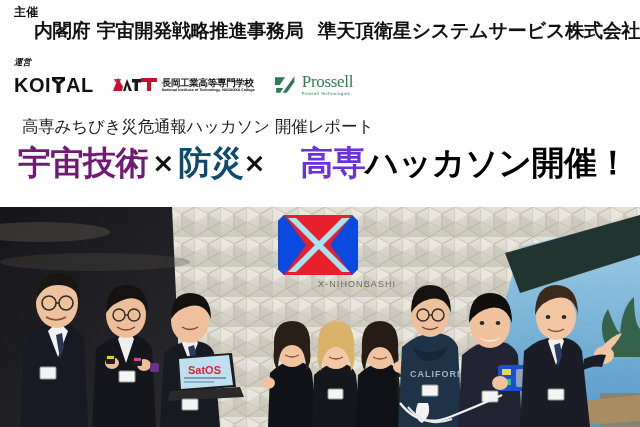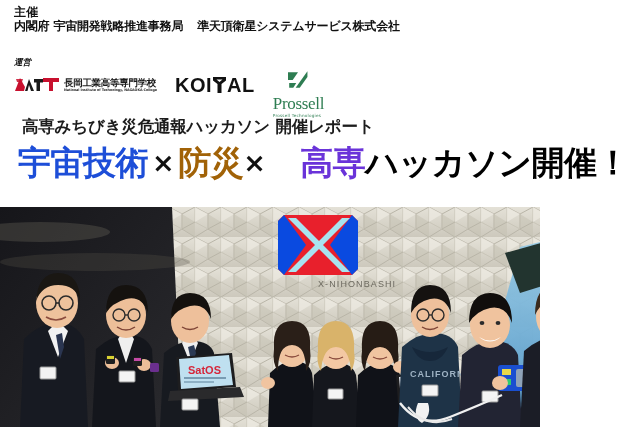--- a/index.html
+++ b/index.html
@@ -6,21 +6,21 @@
   body{
     width:640px;height:427px;overflow:hidden;background:#ffffff;
     font-family:"DejaVu Sans","Liberation Sans",sans-serif;
     -webkit-font-smoothing:antialiased;
   }
   .banner{position:relative;width:640px;height:427px;background:#fff;}
 
   
   .hdr{position:absolute;left:14px;top:6px;width:616px;}
   .lbl{font-size:12px;font-weight:bold;color:#141414;line-height:1.1;letter-spacing:.3px;}
-  .orgline{font-size:12px;font-weight:bold;color:#111;line-height:1.15;margin-top:1px;white-space:nowrap;letter-spacing:-0.2px;}
+  .orgline{font-size:19px;font-weight:bold;color:#111;line-height:1.15;margin-top:1px;white-space:nowrap;letter-spacing:-0.2px;margin-left:20px;}
   .orgline .gap{display:inline-block;width:14px;}
 
   
   .lbl2{position:absolute;left:14px;top:57px;font-size:8.5px;font-weight:bold;color:#141414;font-style:italic;}
   .logos{position:absolute;left:14px;top:70px;height:30px;display:flex;align-items:center;gap:18px;}
 
   .logo{display:flex;align-items:center;height:30px;}
 
   
   .nit{display:flex;align-items:center;gap:4px;}
@@ -29,96 +29,96 @@
   .nit-txt{display:flex;flex-direction:column;justify-content:center;}
   .nit-jp{font-size:9.5px;font-weight:bold;color:#1a1a1a;letter-spacing:-0.3px;line-height:1;white-space:nowrap;}
   .nit-en{font-size:3.4px;font-weight:bold;color:#2a2a2a;letter-spacing:-0.1px;line-height:1;margin-top:1.5px;white-space:nowrap;}
 
   
   .koiyal{display:flex;align-items:center;}
   .koiyal-t{font-size:20px;font-weight:bold;color:#111;letter-spacing:0.5px;line-height:1;font-family:"Liberation Sans",sans-serif;}
   .koiyal-y{position:relative;display:inline-block;width:15px;height:18px;vertical-align:-3px;}
 
   
-  .prossell{display:flex;align-items:center;gap:5px;flex-direction:column;}
+  .prossell{display:flex;align-items:center;gap:5px;}
   .pross-mark{width:24px;height:20px;}
   .pross-txt{display:flex;flex-direction:column;}
   .pross-name{font-size:17px;color:#2e7d52;font-family:"Liberation Serif",serif;line-height:1;letter-spacing:-0.3px;}
   .pross-sub{font-size:4.2px;color:#2e7d52;letter-spacing:.2px;line-height:1;margin-top:2px;}
 
   
-  .subtitle{position:absolute;left:22px;top:116px;font-size:16.5px;color:#1c1c1c;letter-spacing:-0.2px;white-space:nowrap;font-weight:bold;}
+  .subtitle{position:absolute;left:22px;top:116px;font-size:16.5px;color:#1c1c1c;letter-spacing:-0.2px;white-space:nowrap;}
   .headline{position:absolute;left:18px;top:145px;font-size:33px;font-weight:bold;line-height:1.12;white-space:nowrap;letter-spacing:-0.5px;}
   .headline .x{color:#111;font-size:27px;padding:0 4px;vertical-align:2px;}
   .headline .x2{color:#111;font-size:27px;vertical-align:2px;}
 
   
-  .photo{position:absolute;left:0;top:207px;width:540px;height:220px;overflow:hidden;background:#fde047;}
+  .photo{position:absolute;left:0;top:207px;width:640px;height:220px;overflow:hidden;background:#fde047;}
   .photo svg{display:block;width:640px;height:220px;}
 </style>
 </head>
 <body>
 
 <div class="banner">
 
   <div class="hdr">
     <div class="lbl">主催</div>
     <div class="orgline"><span>内閣府 宇宙開発戦略推進事務局</span><span class="gap"></span><span>準天頂衛星システムサービス株式会社</span></div>
   </div>
 
   <div class="lbl2">運営</div>
 
   <div class="logos">
+
+    <div class="logo koiyal">
+      <span class="koiyal-t">KOI</span>
+      <span class="koiyal-y">
+        <svg viewBox="0 0 30 36" width="15" height="18" aria-hidden="true">
+          <path d="M2 2 L28 2 L28 9 L19 16 L19 34 L11 34 L11 16 L2 9 Z" fill="#111"></path>
+          <path d="M9 7 L21 7 L15 12 Z" fill="#fff"></path>
+        </svg>
+      </span>
+      <span class="koiyal-t">AL</span>
+    </div>
 
     <div class="logo nit">
       <div class="nit-mark">
         <svg viewBox="0 0 92 36" width="46" height="18" aria-hidden="true">
           <path d="M2 30 L12 4 L22 22 L20 30 Z" fill="#c8102e"></path>
           <path d="M22 30 L30 6 L40 30 L34 30 L30 18 L27 30 Z" fill="#1a1a1a"></path>
           <path d="M40 6 L58 6 L58 13 L52 13 L52 30 L45 30 L45 13 L40 13 Z" fill="#1a1a1a"></path>
           <path d="M58 4 L90 4 L90 12 L78 12 L78 30 L70 30 L70 12 L58 12 Z" fill="#c8102e"></path>
           <path d="M4 6 L18 6 L16 12 L6 12 Z" fill="#c8102e" opacity="0.85"></path>
         </svg>
       </div>
       <div class="nit-txt">
         <div class="nit-jp">長岡工業高等専門学校</div>
         <div class="nit-en">National Institute of Technology, NAGAOKA College</div>
       </div>
     </div>
 
-    <div class="logo koiyal">
-      <span class="koiyal-t">KOI</span>
-      <span class="koiyal-y">
-        <svg viewBox="0 0 30 36" width="15" height="18" aria-hidden="true">
-          <path d="M2 2 L28 2 L28 9 L19 16 L19 34 L11 34 L11 16 L2 9 Z" fill="#111"></path>
-          <path d="M9 7 L21 7 L15 12 Z" fill="#fff"></path>
-        </svg>
-      </span>
-      <span class="koiyal-t">AL</span>
-    </div>
-
     <div class="logo prossell">
       <span class="pross-mark">
         <svg viewBox="0 0 40 34" width="24" height="20" aria-hidden="true">
           <path d="M3 4 L20 4 L11 17 L3 17 Z" fill="#2e7d52"></path>
           <path d="M16 30 L36 2 L36 12 L23 30 Z" fill="#2e7d52"></path>
           <path d="M5 22 L17 22 L12 30 L5 30 Z" fill="#2e7d52"></path>
         </svg>
       </span>
       <span class="pross-txt">
         <span class="pross-name">Prossell</span>
         <span class="pross-sub">Prossell Technologies</span>
       </span>
     </div>
   </div>
 
   <div class="subtitle">高専みちびき災危通報ハッカソン 開催レポート</div>
 
   <div class="headline">
-    <span id="h1" style="color: #1d4ed8;">宇宙技術</span><span class="x">×</span><span id="h2" style="color: #a16207;">防災</span><span class="x2">×</span><span id="h3" style="color: rgb(106, 51, 217); margin-left: 35px;">高専</span><span id="h4" style="color: #000000;">ハッカソン開催！</span>
+    <span id="h1" style="color: #701a75;">宇宙技術</span><span class="x">×</span><span id="h2" style="color: #0c4a6e;">防災</span><span class="x2">×</span><span id="h3" style="color: rgb(106, 51, 217); margin-left: 35px;">高専</span><span id="h4" style="color: #000000;">ハッカソン開催！</span>
   </div>
 
   <div class="photo">
     <svg viewBox="0 0 640 220" preserveAspectRatio="none" aria-hidden="true">
       <defs>
         <linearGradient id="wallg" x1="0" y1="0" x2="0" y2="1">
           <stop offset="0" stop-color="#e4e1d7"></stop>
             <stop offset="1" stop-color="#cdc9bd"></stop>
         </linearGradient>
         <linearGradient id="darkg" x1="0" y1="0" x2="1" y2="1">

